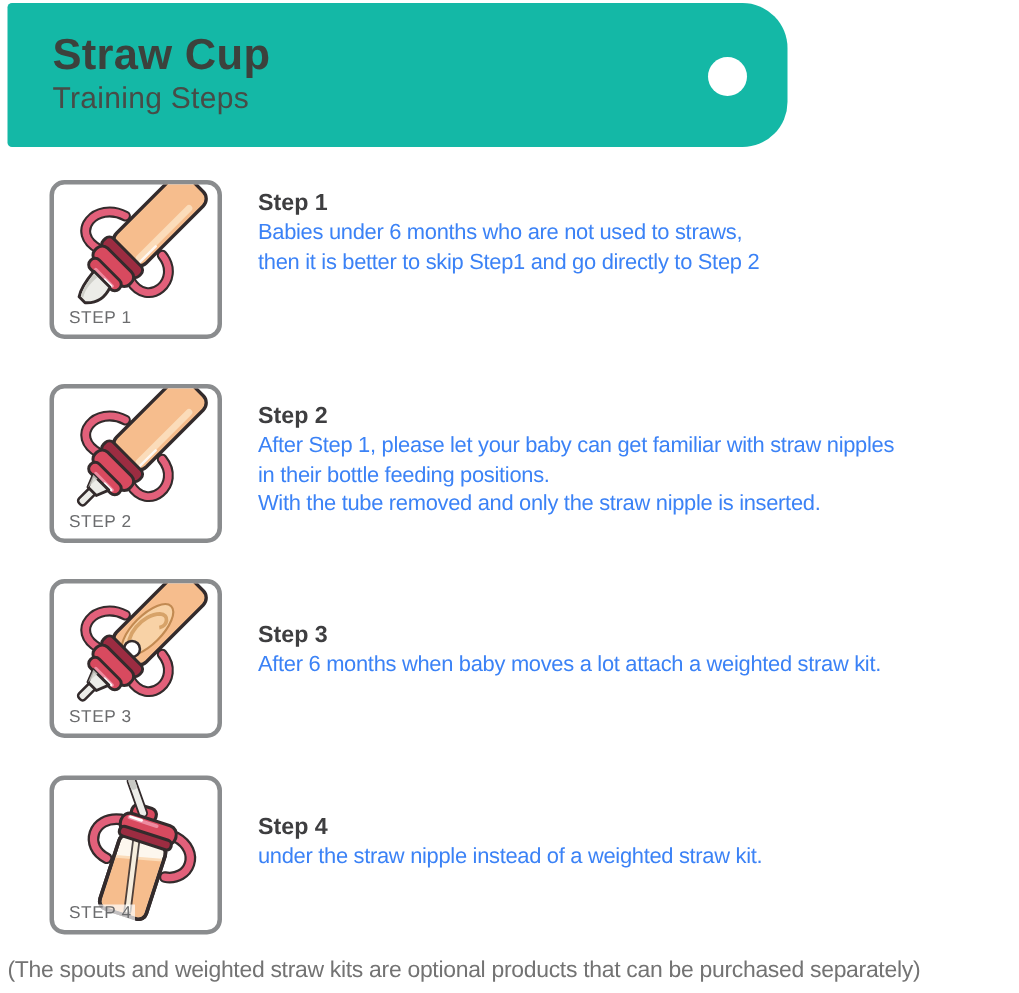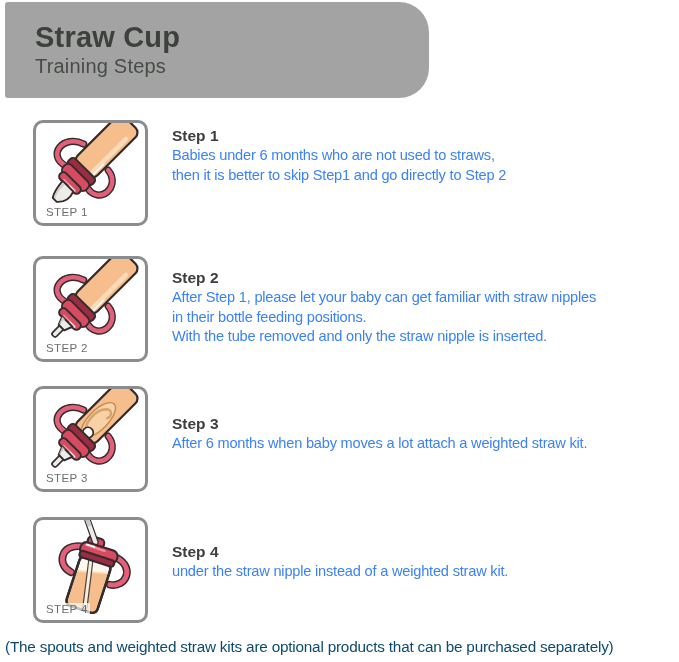--- a/index.html
+++ b/index.html
@@ -1,41 +1,41 @@
 <!DOCTYPE html>
 <html><head>
 <meta charset="utf-8">
 <style>
   html,body{margin:0;padding:0;background:#fff;}
   .page{position:relative;width:679px;height:662px;background:#ffffff;
         font-family:"Liberation Sans",sans-serif;overflow:hidden;}
 
   
-  .header{position:absolute;left:5px;top:2px;width:424px;height:96px;
-          background:#a3a3a3;border-radius:3px 30px 30px 3px;}
+  .header{position:absolute;left:5px;top:2px;width:520px;height:96px;
+          background:#14b8a6;border-radius:3px 30px 30px 3px;}
   .title1{position:absolute;left:30px;top:19px;font-size:29px;font-weight:700;
           color:#3c413c;letter-spacing:.2px;white-space:nowrap;}
   .title2{position:absolute;left:30px;top:53px;font-size:20px;font-weight:400;
           color:#474c47;letter-spacing:.2px;white-space:nowrap;}
   .hole{position:absolute;left:467px;top:36px;width:26px;height:26px;
         border-radius:50%;background:#ffffff;}
 
   
   .frame{position:absolute;left:33px;width:115px;height:106px;background:#fff;
          border:3px solid #8a8c8e;border-radius:10px;box-sizing:border-box;}
   .frame svg{position:absolute;left:0;top:0;display:block;}
   .badge{position:absolute;left:8px;bottom:5px;font-size:11.5px;color:#6b6c6e;
          letter-spacing:.4px;background:rgba(255,255,255,.7);padding:0 2px;}
 
   
   .tblock{position:absolute;left:172px;}
   .h{font-size:15.5px;font-weight:700;color:#3e3e40;line-height:19.3px;margin:0 0 1px 0;}
   .l{font-size:14.6px;color:#3b82f6;line-height:19.3px;white-space:nowrap;letter-spacing:-.2px;}
 
-  .footnote{position:absolute;left:5px;top:638px;font-size:15.3px;color:#0c4a6e;
+  .footnote{position:absolute;left:5px;top:638px;font-size:15.3px;color:#737373;
             letter-spacing:-.2px;white-space:nowrap;}
 </style>
 </head>
 <body>
 
 <div class="page">
 
   <div class="header">
     <div class="title1">Straw Cup</div>
     <div class="title2">Training Steps</div>

